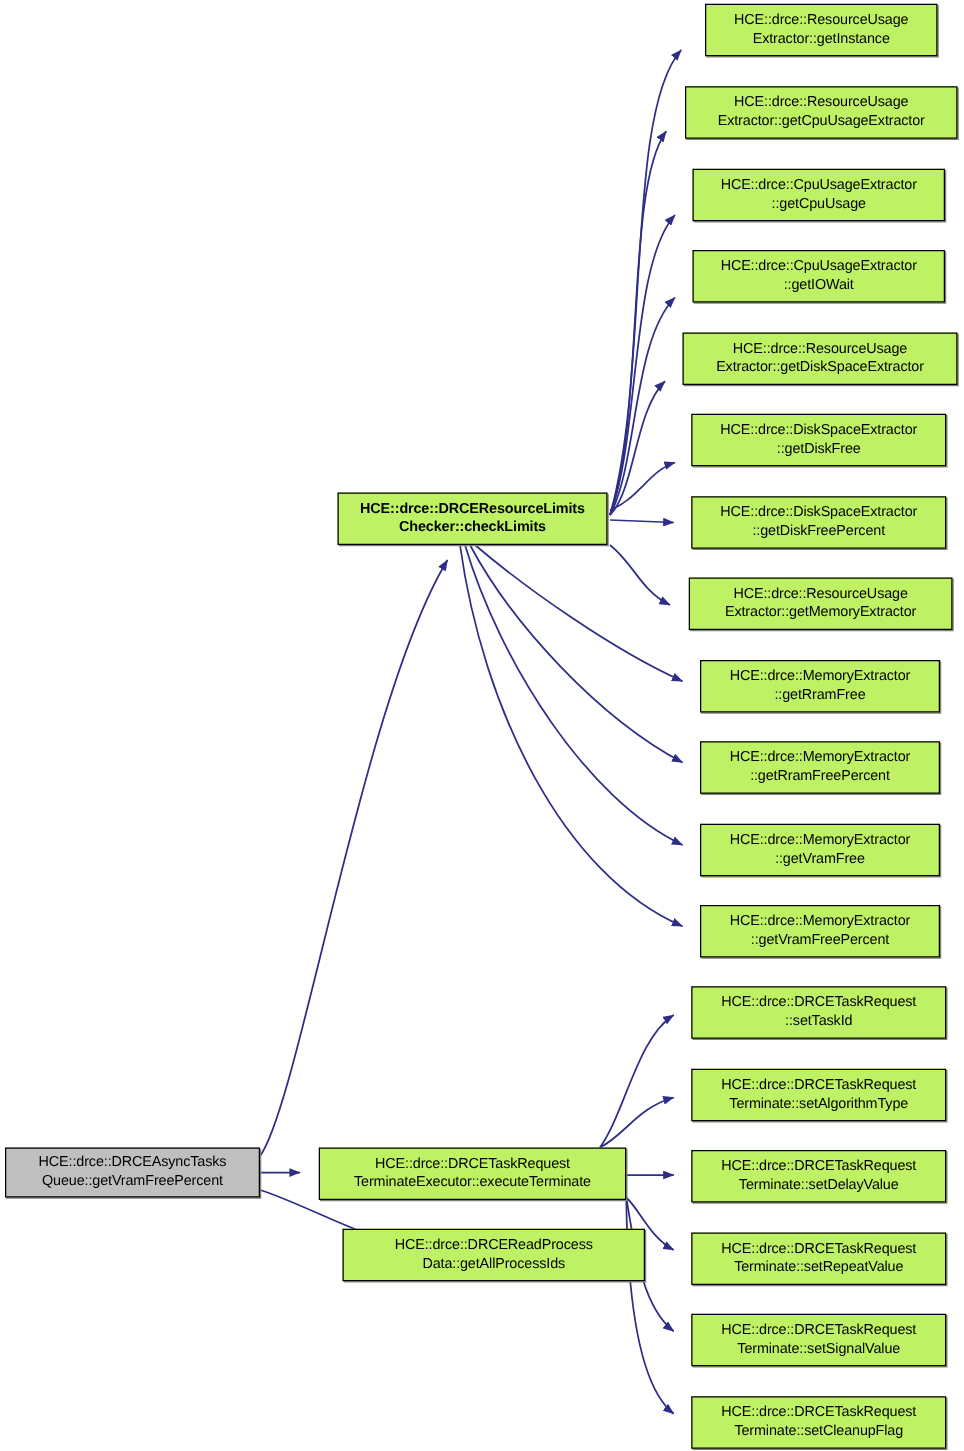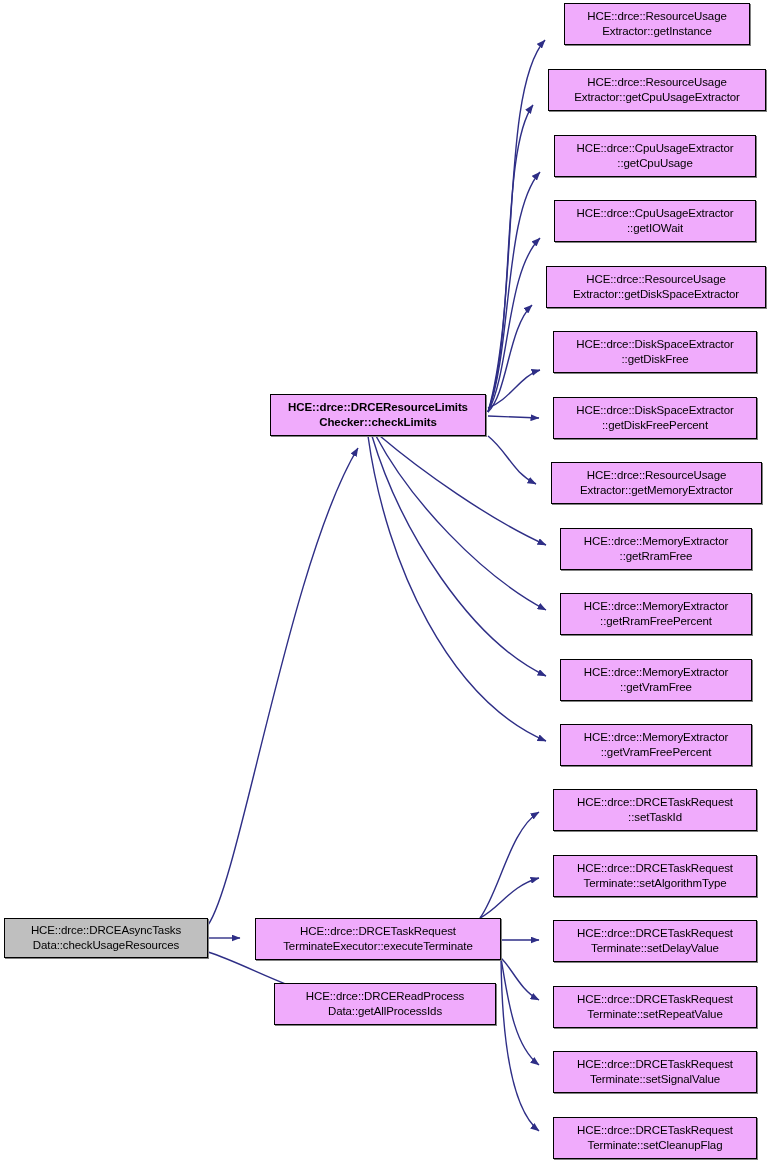--- a/index.html
+++ b/index.html
@@ -19,21 +19,21 @@
     position: absolute;
     left: 0;
     top: 0;
     width: 771px;
     height: 1161px;
     pointer-events: none;
   }
   .node {
     position: absolute;
     box-sizing: border-box;
-    background: #f0abfc;
+    background: #bef264;
     border: 1px solid #000000;
     box-shadow: 1px 1px 0 0 #808080;
     display: flex;
     align-items: center;
     justify-content: center;
     text-align: center;
     font-size: 11.5px;
     line-height: 15.5px;
     color: #000000;
     letter-spacing: -0.1px;
@@ -79,26 +79,26 @@
         <path d="M 480,918 C 500,890 510,830 539,812" fill="none" stroke="#2e2e86" stroke-width="1.4" marker-end="url(#arrowhead)"></path>
         <path d="M 480,918 C 500,908 510,886 539,878" fill="none" stroke="#2e2e86" stroke-width="1.4" marker-end="url(#arrowhead)"></path>
         <path d="M 501,940 L 539,940" fill="none" stroke="#2e2e86" stroke-width="1.4" marker-end="url(#arrowhead)"></path>
         <path d="M 501,958 C 512,968 520,990 539,1000" fill="none" stroke="#2e2e86" stroke-width="1.4" marker-end="url(#arrowhead)"></path>
         <path d="M 501,958 C 508,1000 514,1046 539,1065" fill="none" stroke="#2e2e86" stroke-width="1.4" marker-end="url(#arrowhead)"></path>
         <path d="M 501,958 C 502,1040 512,1110 539,1131" fill="none" stroke="#2e2e86" stroke-width="1.4" marker-end="url(#arrowhead)"></path>
       </g>
   </svg>
   <div id="nodes-group">
       <div class="node highlight" style="left: 4px; top: 918px; width: 204px; height: 40px;"><span class="node-label">HCE::drce::DRCEAsyncTasks
-Data::checkUsageResources</span></div>
+Queue::getVramFreePercent</span></div>
       <div class="node" style="left: 270px; top: 394px; width: 216px; height: 42px; font-weight: bold;"><span class="node-label">HCE::drce::DRCEResourceLimits
 Checker::checkLimits</span></div>
       <div class="node" style="left: 255px; top: 918px; width: 246px; height: 42px;"><span class="node-label">HCE::drce::DRCETaskRequest
 TerminateExecutor::executeTerminate</span></div>
-      <div class="node" style="left: 274px; top: 983px; width: 222px; height: 42px;"><span class="node-label">HCE::drce::DRCEReadProcess
+      <div class="node" style="left: 274px; top: 983px; width: 242px; height: 42px;"><span class="node-label">HCE::drce::DRCEReadProcess
 Data::getAllProcessIds</span></div>
       <div class="node" style="left: 564px; top: 3px; width: 186px; height: 42px;"><span class="node-label">HCE::drce::ResourceUsage
 Extractor::getInstance</span></div>
       <div class="node" style="left: 548px; top: 69px; width: 218px; height: 42px;"><span class="node-label">HCE::drce::ResourceUsage
 Extractor::getCpuUsageExtractor</span></div>
       <div class="node" style="left: 554px; top: 135px; width: 202px; height: 42px;"><span class="node-label">HCE::drce::CpuUsageExtractor
 ::getCpuUsage</span></div>
       <div class="node" style="left: 554px; top: 200px; width: 202px; height: 42px;"><span class="node-label">HCE::drce::CpuUsageExtractor
 ::getIOWait</span></div>
       <div class="node" style="left: 546px; top: 266px; width: 220px; height: 42px;"><span class="node-label">HCE::drce::ResourceUsage

